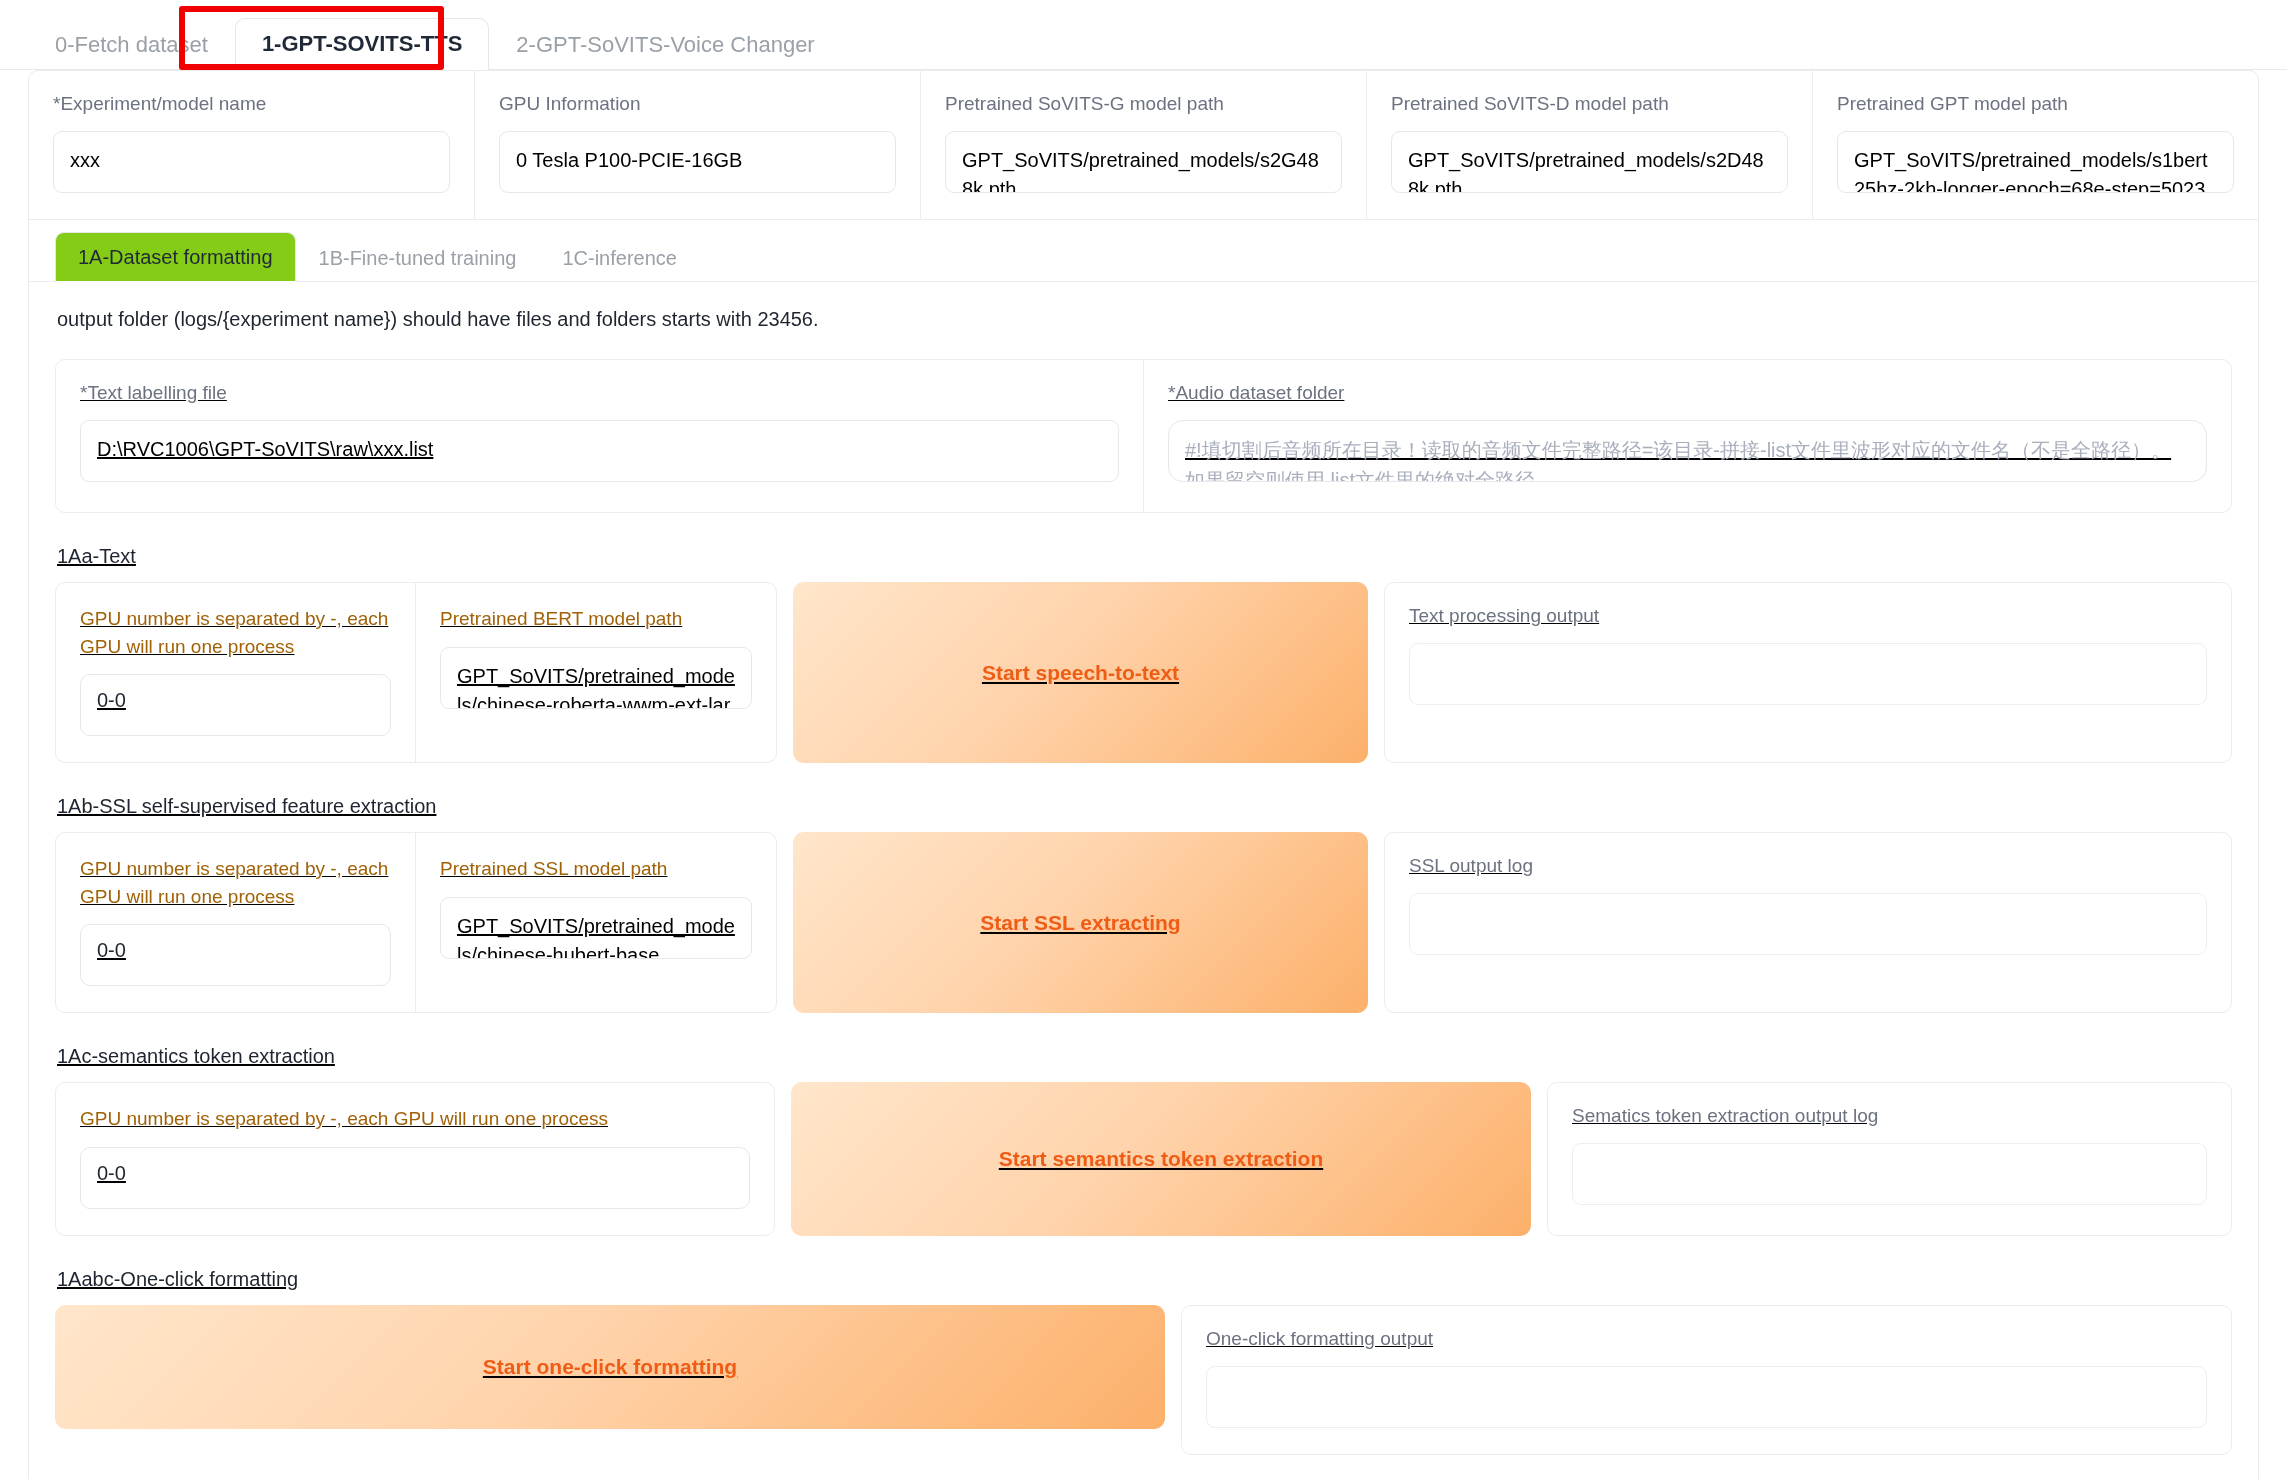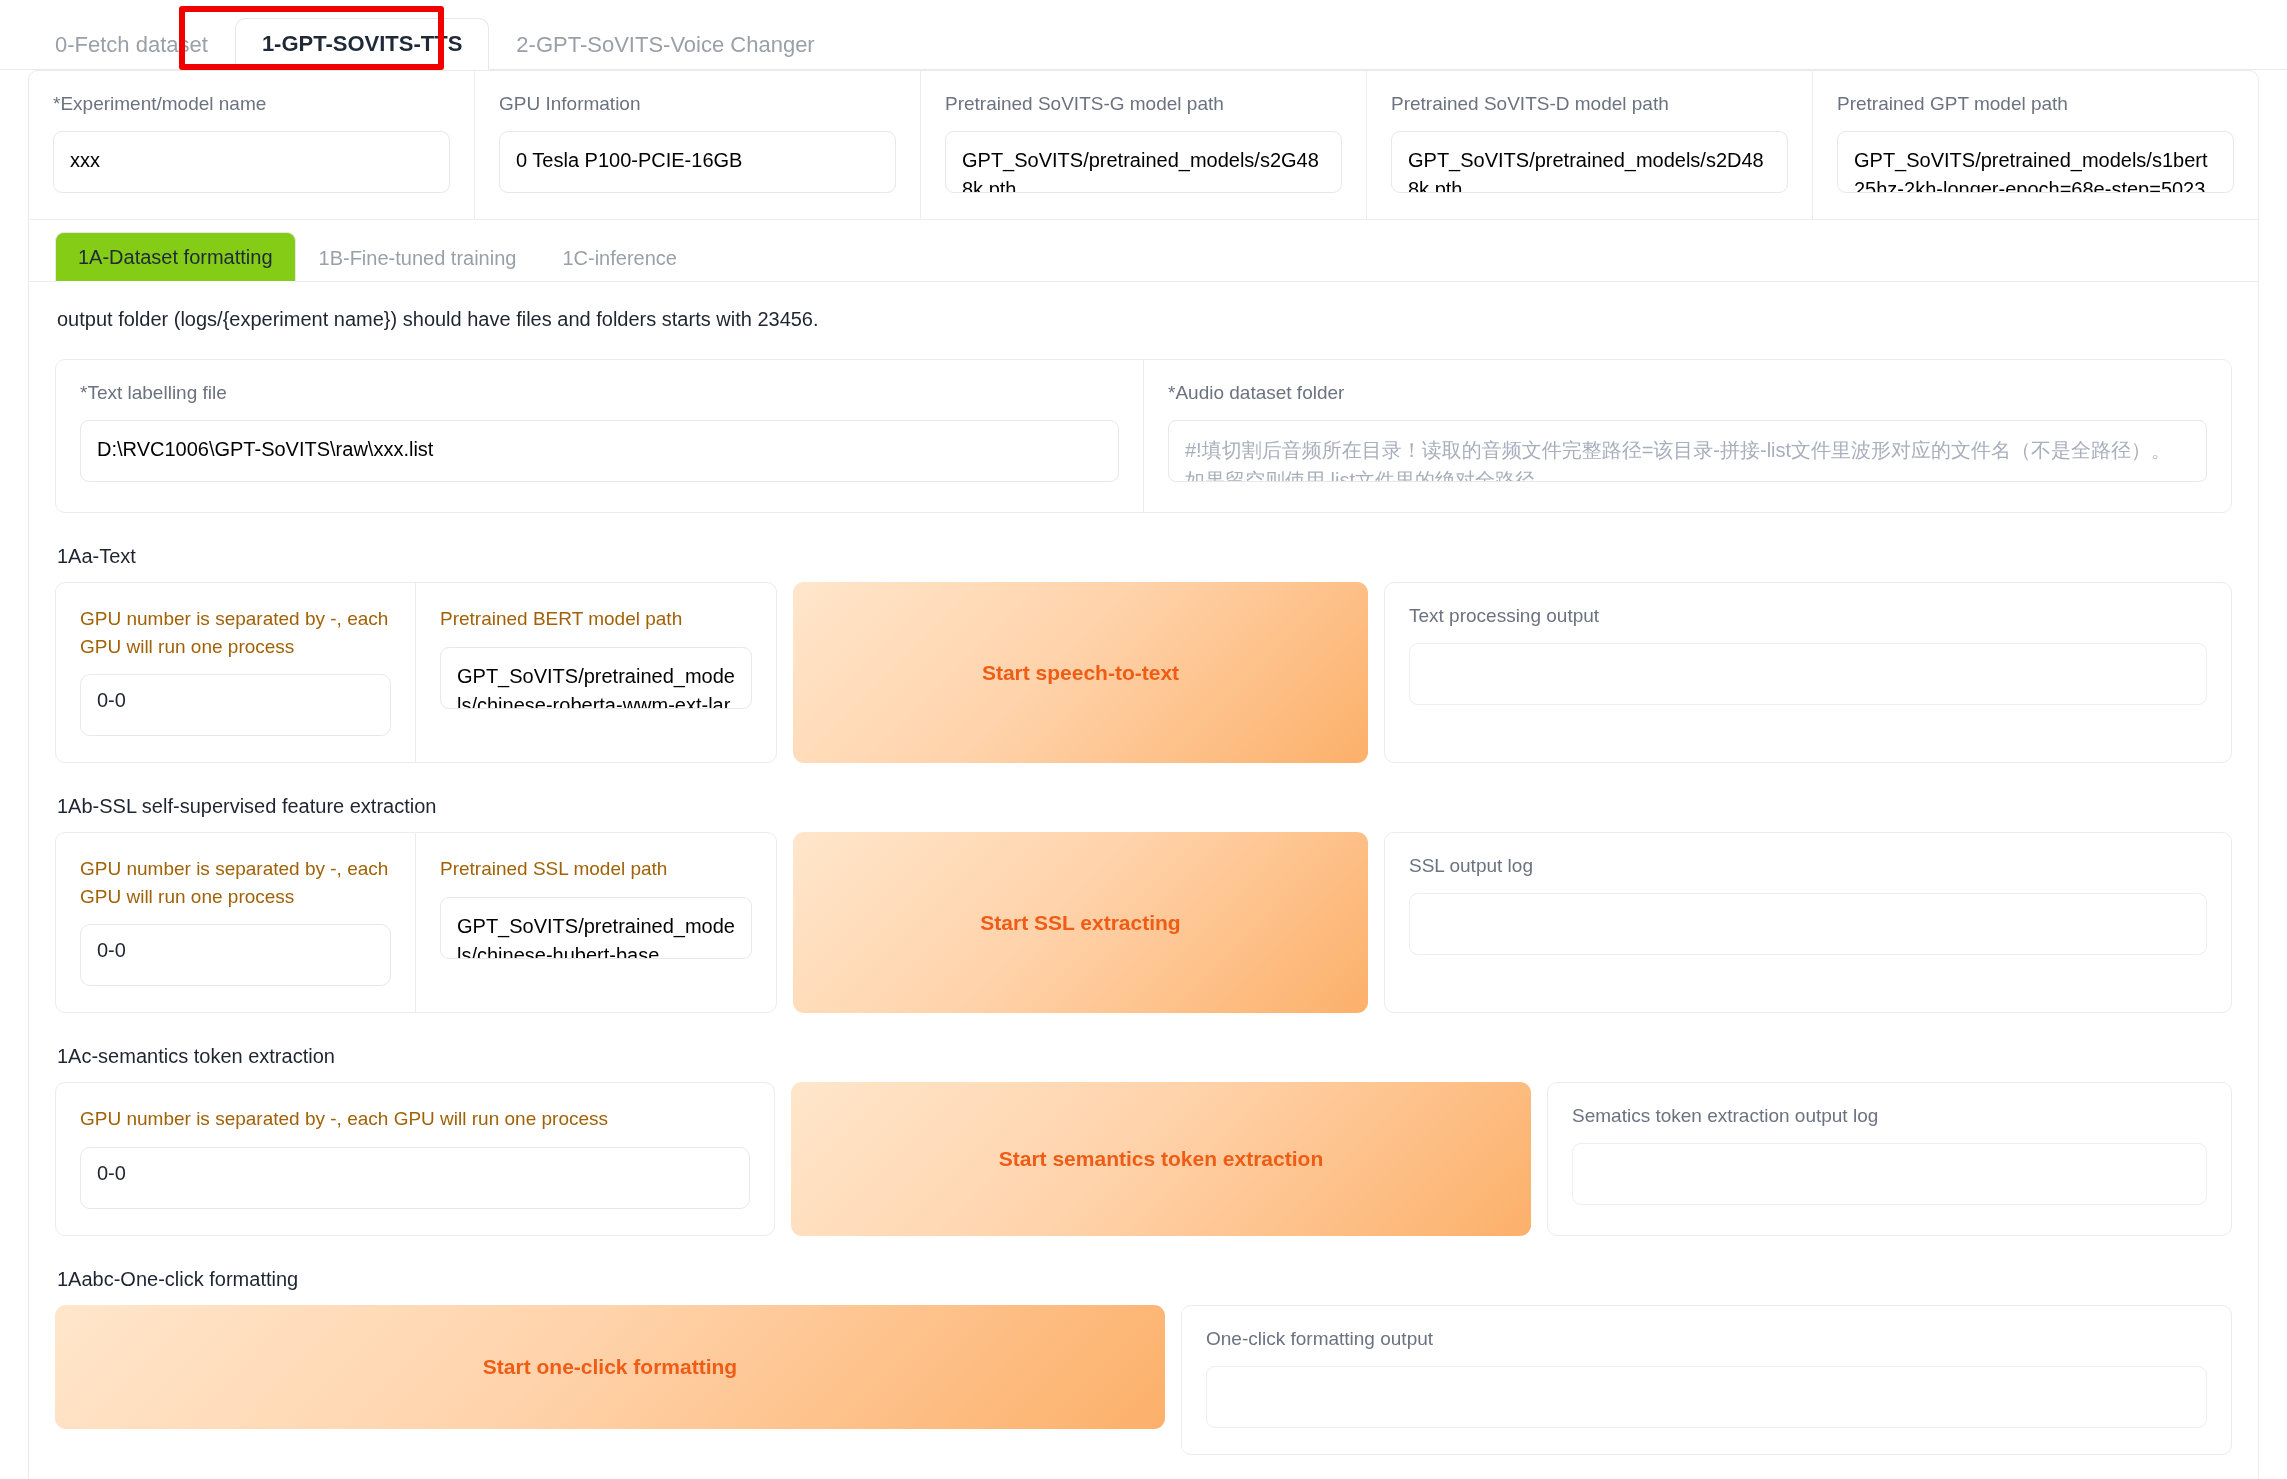--- a/index.html
+++ b/index.html
@@ -122,21 +122,21 @@
     border-bottom: 1px solid #fff;
     border-radius: 9px 9px 0 0;
   }
 
   .note {
     font-size: 20px;
     color: #1f2530;
     padding: 26px 28px 6px 28px;
   }
 
-  .pad { padding: 8px 26px; }
+  .pad { padding: 8px 26px; text-decoration: underline; }
   .panel {
     border: 1px solid #ececf0;
     border-radius: 10px;
     background: #fff;
     padding: 22px 24px 26px 24px;
     min-width: 0;
     overflow: hidden;
   }
 
   .twoup {
@@ -149,21 +149,21 @@
     flex: 1 1 0;
     padding: 22px 24px 30px 24px;
     border-right: 1px solid #ececf0;
     min-width: 0;
     overflow: hidden;
   }
   .twoup > div:last-child { border-right: none; }
 
   .ph {
     border: 1px solid #e7e7ec;
-    border-radius: 8px;
+    border-radius: 15px;
     background: #fff;
     padding: 14px 16px;
     font-size: 20px;
     color: #a8aebc;
     height: 62px;
     overflow: hidden;
     line-height: 1.5;
   }
 
   .section-title {

